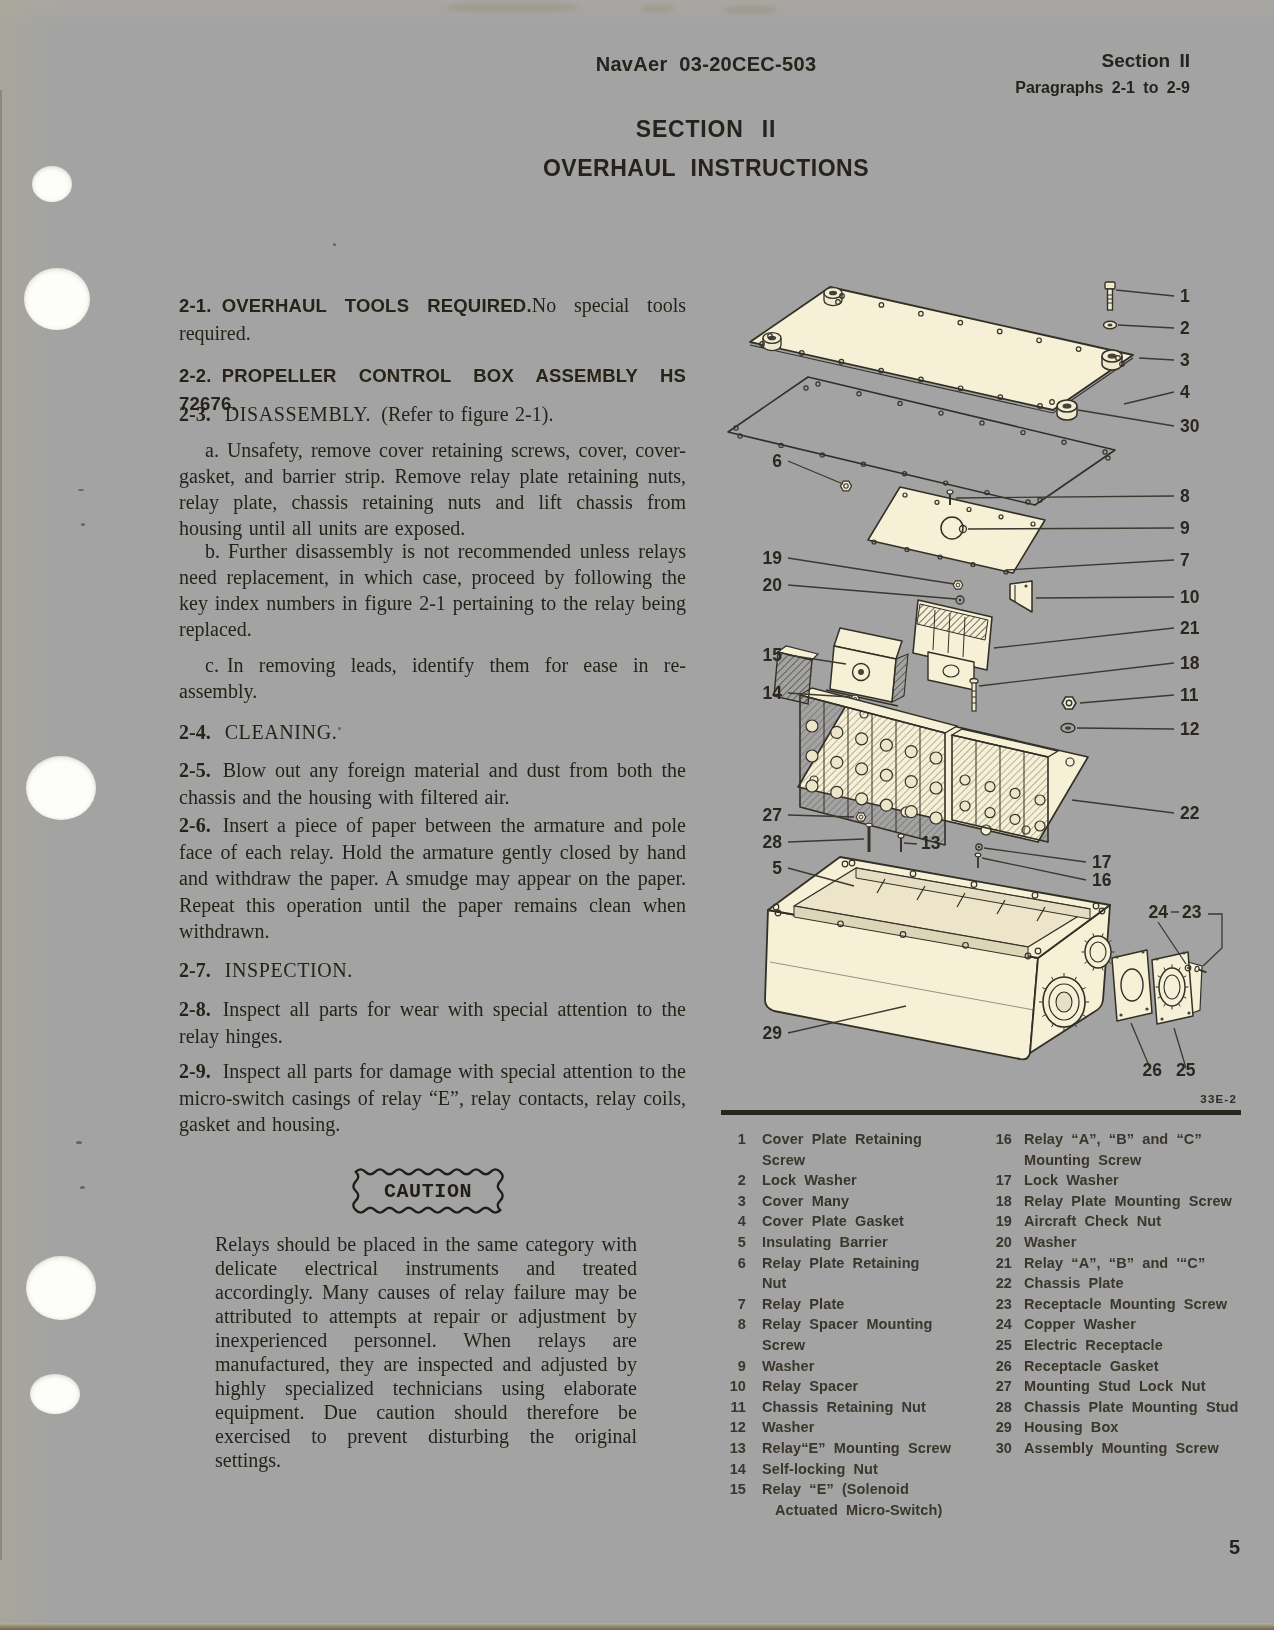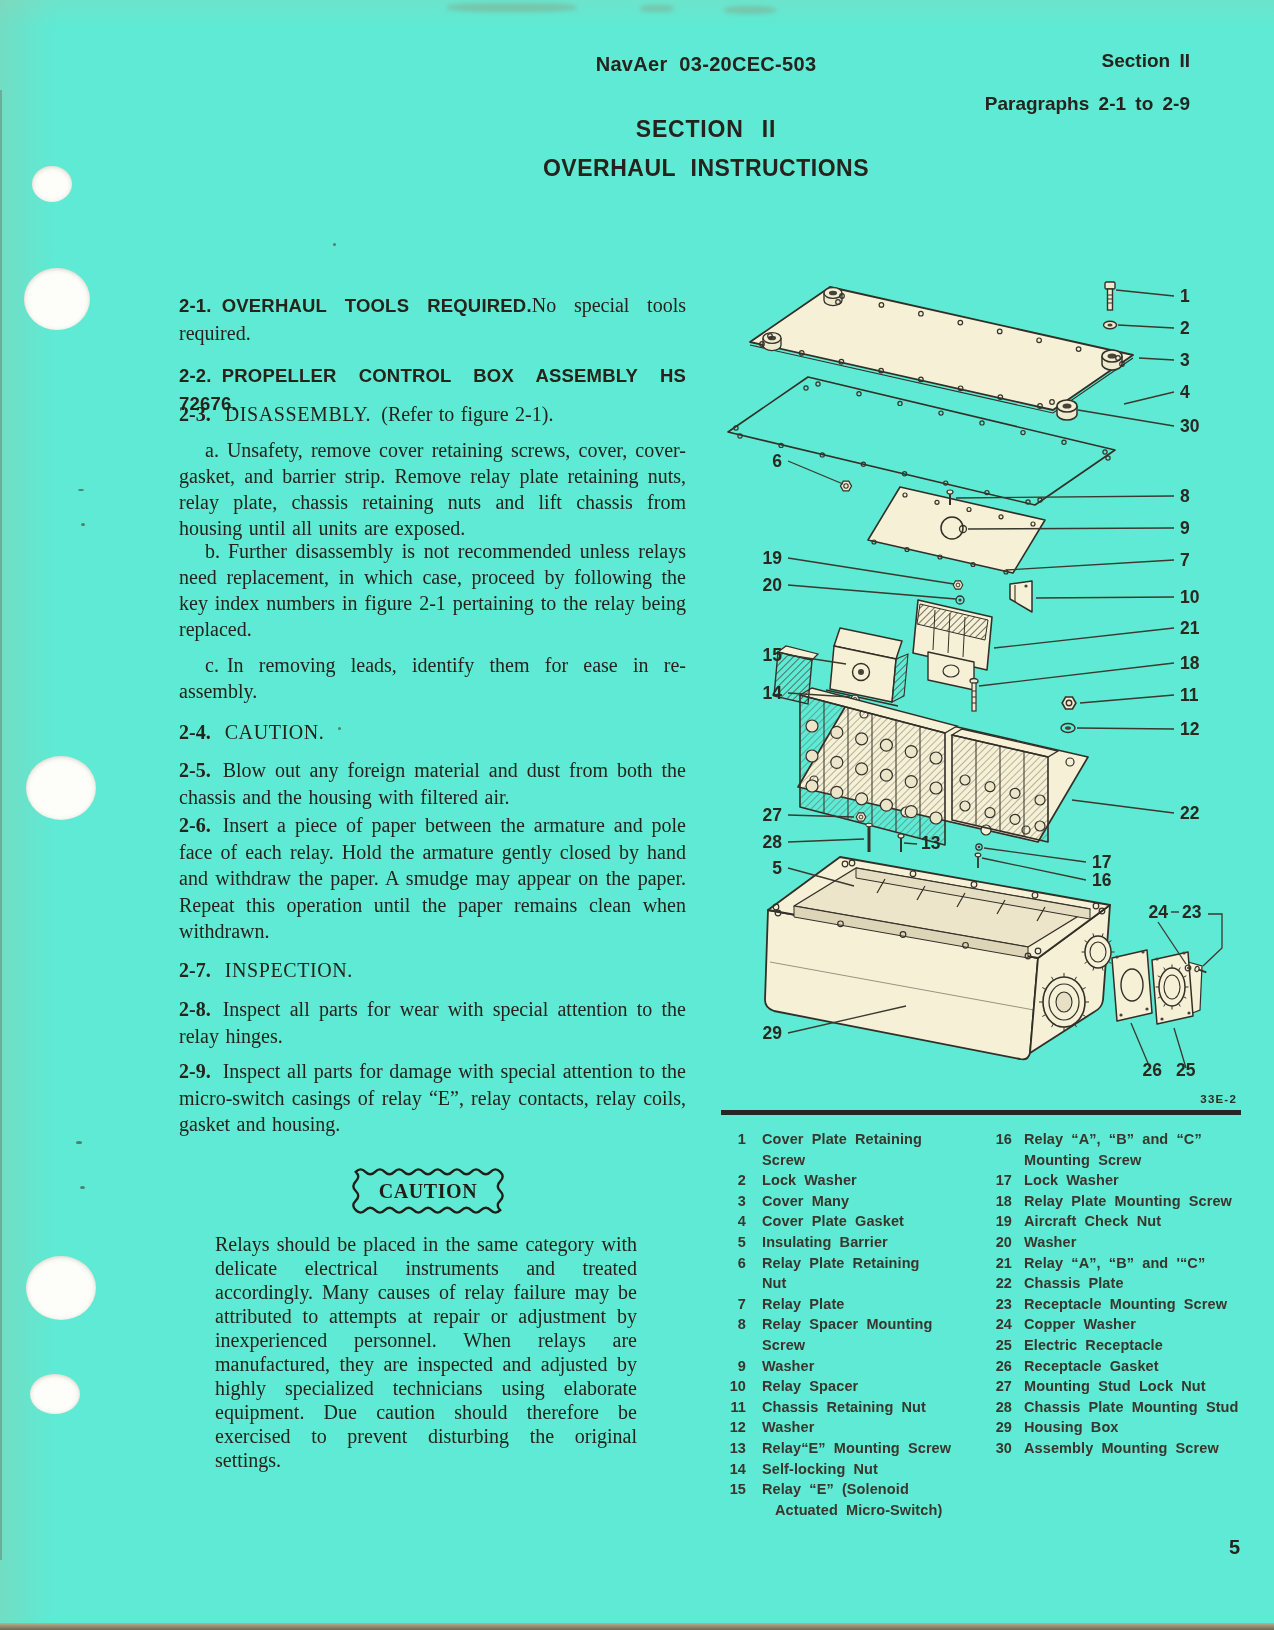--- a/index.html
+++ b/index.html
@@ -1,52 +1,52 @@
 <!DOCTYPE html>
 <html><head>
 <meta charset="utf-8">
 <title>NavAer 03-20CEC-503 — Section II</title>
 <style>
   html,body{margin:0;padding:0;background:#d8d2bb;}
-  .page{position:relative;width:1274px;height:1630px;background:#5eead4;overflow:hidden;
+  .page{position:relative;width:1274px;height:1630px;background:#a3a3a3;overflow:hidden;
         font-family:"Liberation Serif",serif;color:#262319;}
   .page::before{content:"";position:absolute;inset:0;pointer-events:none;background:
      linear-gradient(90deg, rgba(185,175,135,.22), rgba(0,0,0,0) 55px),
      linear-gradient(180deg, rgba(200,190,150,.14), rgba(0,0,0,0) 26px);}
   .bottom-edge{position:absolute;left:0;right:0;bottom:0;height:7px;
      background:linear-gradient(180deg,#b9b091,#6e6752);}
   .left-edge{position:absolute;left:0;top:90px;width:2px;height:1470px;background:rgba(70,62,44,.28);}
   .hole{position:absolute;border-radius:50%;background:#fdfdf9;
         box-shadow:inset 0 1px 4px rgba(140,130,100,.35);}
   .smudge{position:absolute;background:#8d8566;opacity:.32;filter:blur(2px);border-radius:40%;}
   .speck{position:absolute;background:#4a4334;border-radius:50%;opacity:.65;}
 
   .hdr{position:absolute;font-family:"Liberation Sans",sans-serif;font-weight:bold;color:#26231c;white-space:nowrap;}
   #doc-number{left:706px;top:53px;transform:translateX(-50%);font-size:20px;letter-spacing:.3px;word-spacing:6px;}
   #hdr-section{right:84px;top:50px;font-size:19px;word-spacing:4px;}
-  #hdr-range{right:84px;top:93px;font-size:19px;word-spacing:4px;}
+  #hdr-range{right:84px;top:79px;font-size:16px;word-spacing:4px;}
   #title-1{left:706px;top:116px;transform:translateX(-50%);font-size:23px;word-spacing:11px;letter-spacing:.8px;}
   #title-2{left:706px;top:155px;transform:translateX(-50%);font-size:23px;word-spacing:8px;letter-spacing:.5px;}
 
   .body-p{position:absolute;left:179px;width:507px;margin:0;font-size:20px;line-height:26.5px;
           text-align:justify;word-spacing:1.5px;}
   .lead{font-weight:bold;}
   .style-sans .lead,.style-sans .heading{font-family:"Liberation Sans",sans-serif;font-weight:bold;
           font-size:18.5px;letter-spacing:.2px;}
   .style-sans .lead{margin-right:10px;}
   .style-serif .lead{margin-right:14px;}
   .style-serif .heading{margin-right:10px;letter-spacing:.6px;}
   .style-num .lead{margin-right:12px;}
   .style-sub{text-indent:26px;line-height:26px;}
   .style-sub .lead{margin-right:8px;font-weight:normal;}
 
   #caution-box{position:absolute;left:352px;top:1168px;width:152px;height:46px;}
   #caution-box svg{position:absolute;inset:0;}
   #caution-label{position:absolute;inset:0;display:flex;align-items:center;justify-content:center;
-     font-family:Liberation Serif, serif;font-weight:bold;font-size:20px;letter-spacing:.6px;color:#211e18;}
+     font-family:Liberation Mono, monospace;font-weight:bold;font-size:20px;letter-spacing:.6px;color:#211e18;}
   #caution-text{position:absolute;left:215px;top:1232px;width:422px;margin:0;font-size:20px;
      line-height:24px;text-align:justify;word-spacing:2px;}
 
   #diagram{position:absolute;left:695px;top:252px;width:552px;height:865px;}
   #diagram text{font-family:"Liberation Sans",sans-serif;font-weight:bold;font-size:17.5px;fill:#2b2820;}
   #diagram .ldr{stroke:#3b382e;stroke-width:1.3;fill:none;}
 
   .rule{position:absolute;left:721px;top:1110px;width:520px;height:5px;background:#29261f;}
   #plate-code{position:absolute;left:1041px;top:1093px;width:196px;text-align:right;
      font-family:"Liberation Sans",sans-serif;font-weight:bold;font-size:11.5px;letter-spacing:1.2px;color:#2e2b23;}
@@ -94,21 +94,21 @@
   <div class="hdr" id="title-1">SECTION II</div>
   <div class="hdr" id="title-2">OVERHAUL INSTRUCTIONS</div>
 
   <div id="text-column">
       <p class="body-p style-sans" style="top: 292px;"><span class="lead">2-1.</span><span class="heading">OVERHAUL TOOLS REQUIRED.</span><span class="t">No special tools required.</span></p>
       <p class="body-p style-sans" style="top: 362px;"><span class="lead">2-2.</span><span class="heading">PROPELLER CONTROL BOX ASSEMBLY HS 72676.</span></p>
       <p class="body-p style-serif" style="top: 401px;"><span class="lead">2-3.</span><span class="heading">DISASSEMBLY.</span><span class="t">(Refer to figure 2-1).</span></p>
       <p class="body-p style-sub" style="top: 437px;"><span class="lead">a.</span><span class="t">Unsafety, remove cover retaining screws, cover, cover-gasket, and barrier strip. Remove relay plate retaining nuts, relay plate, chassis retaining nuts and lift chassis from housing until all units are exposed.</span></p>
       <p class="body-p style-sub" style="top: 538px;"><span class="lead">b.</span><span class="t">Further disassembly is not recommended unless relays need replacement, in which case, proceed by following the key index numbers in figure 2-1 pertaining to the relay being replaced.</span></p>
       <p class="body-p style-sub" style="top: 652px;"><span class="lead">c.</span><span class="t">In removing leads, identify them for ease in re-assembly.</span></p>
-      <p class="body-p style-serif" style="top: 719px;"><span class="lead">2-4.</span><span class="heading">CAUTION.</span></p>
+      <p class="body-p style-serif" style="top: 719px;"><span class="lead">2-4.</span><span class="heading">CLEANING.</span></p>
       <p class="body-p style-num" style="top: 757px;"><span class="lead">2-5.</span><span class="t">Blow out any foreign material and dust from both the chassis and the housing with filtered air.</span></p>
       <p class="body-p style-num" style="top: 812px;"><span class="lead">2-6.</span><span class="t">Insert a piece of paper between the armature and pole face of each relay. Hold the armature gently closed by hand and withdraw the paper. A smudge may appear on the paper. Repeat this operation until the paper remains clean when withdrawn.</span></p>
       <p class="body-p style-serif" style="top: 957px;"><span class="lead">2-7.</span><span class="heading">INSPECTION.</span></p>
       <p class="body-p style-num" style="top: 996px;"><span class="lead">2-8.</span><span class="t">Inspect all parts for wear with special attention to the relay hinges.</span></p>
       <p class="body-p style-num" style="top: 1058px;"><span class="lead">2-9.</span><span class="t">Inspect all parts for damage with special attention to the micro-switch casings of relay “E”, relay contacts, relay coils, gasket and housing.</span></p>
     </div>
 
   <div id="caution-box">
     <svg viewBox="0 0 152 46">
       <path id="caution-wave" fill="none" stroke="#211e18" stroke-width="2.4" d="M 3.8 3.8 Q 8.6 -1.1 13.4 3.8 Q 18.2 8.7 23.1 3.8 Q 27.9 -1.1 32.7 3.8 Q 37.5 8.7 42.3 3.8 Q 47.1 -1.1 51.9 3.8 Q 56.7 8.7 61.6 3.8 Q 66.4 -1.1 71.2 3.8 Q 76.0 8.7 80.8 3.8 Q 85.6 -1.1 90.4 3.8 Q 95.3 8.7 100.1 3.8 Q 104.9 -1.1 109.7 3.8 Q 114.5 8.7 119.3 3.8 Q 124.1 -1.1 128.9 3.8 Q 133.8 8.7 138.6 3.8 Q 143.4 -1.1 148.2 3.8 Q 153.1 8.6 148.2 13.4 Q 143.3 18.2 148.2 23.0 Q 153.1 27.8 148.2 32.6 Q 143.3 37.4 148.2 42.2 Q 143.4 47.1 138.6 42.2 Q 133.8 37.3 128.9 42.2 Q 124.1 47.1 119.3 42.2 Q 114.5 37.3 109.7 42.2 Q 104.9 47.1 100.1 42.2 Q 95.3 37.3 90.4 42.2 Q 85.6 47.1 80.8 42.2 Q 76.0 37.3 71.2 42.2 Q 66.4 47.1 61.6 42.2 Q 56.7 37.3 51.9 42.2 Q 47.1 47.1 42.3 42.2 Q 37.5 37.3 32.7 42.2 Q 27.9 47.1 23.1 42.2 Q 18.2 37.3 13.4 42.2 Q 8.6 47.1 3.8 42.2 Q -1.1 37.4 3.8 32.6 Q 8.7 27.8 3.8 23.0 Q -1.1 18.2 3.8 13.4 Q 8.7 8.6 3.8 3.8 Z"></path>

